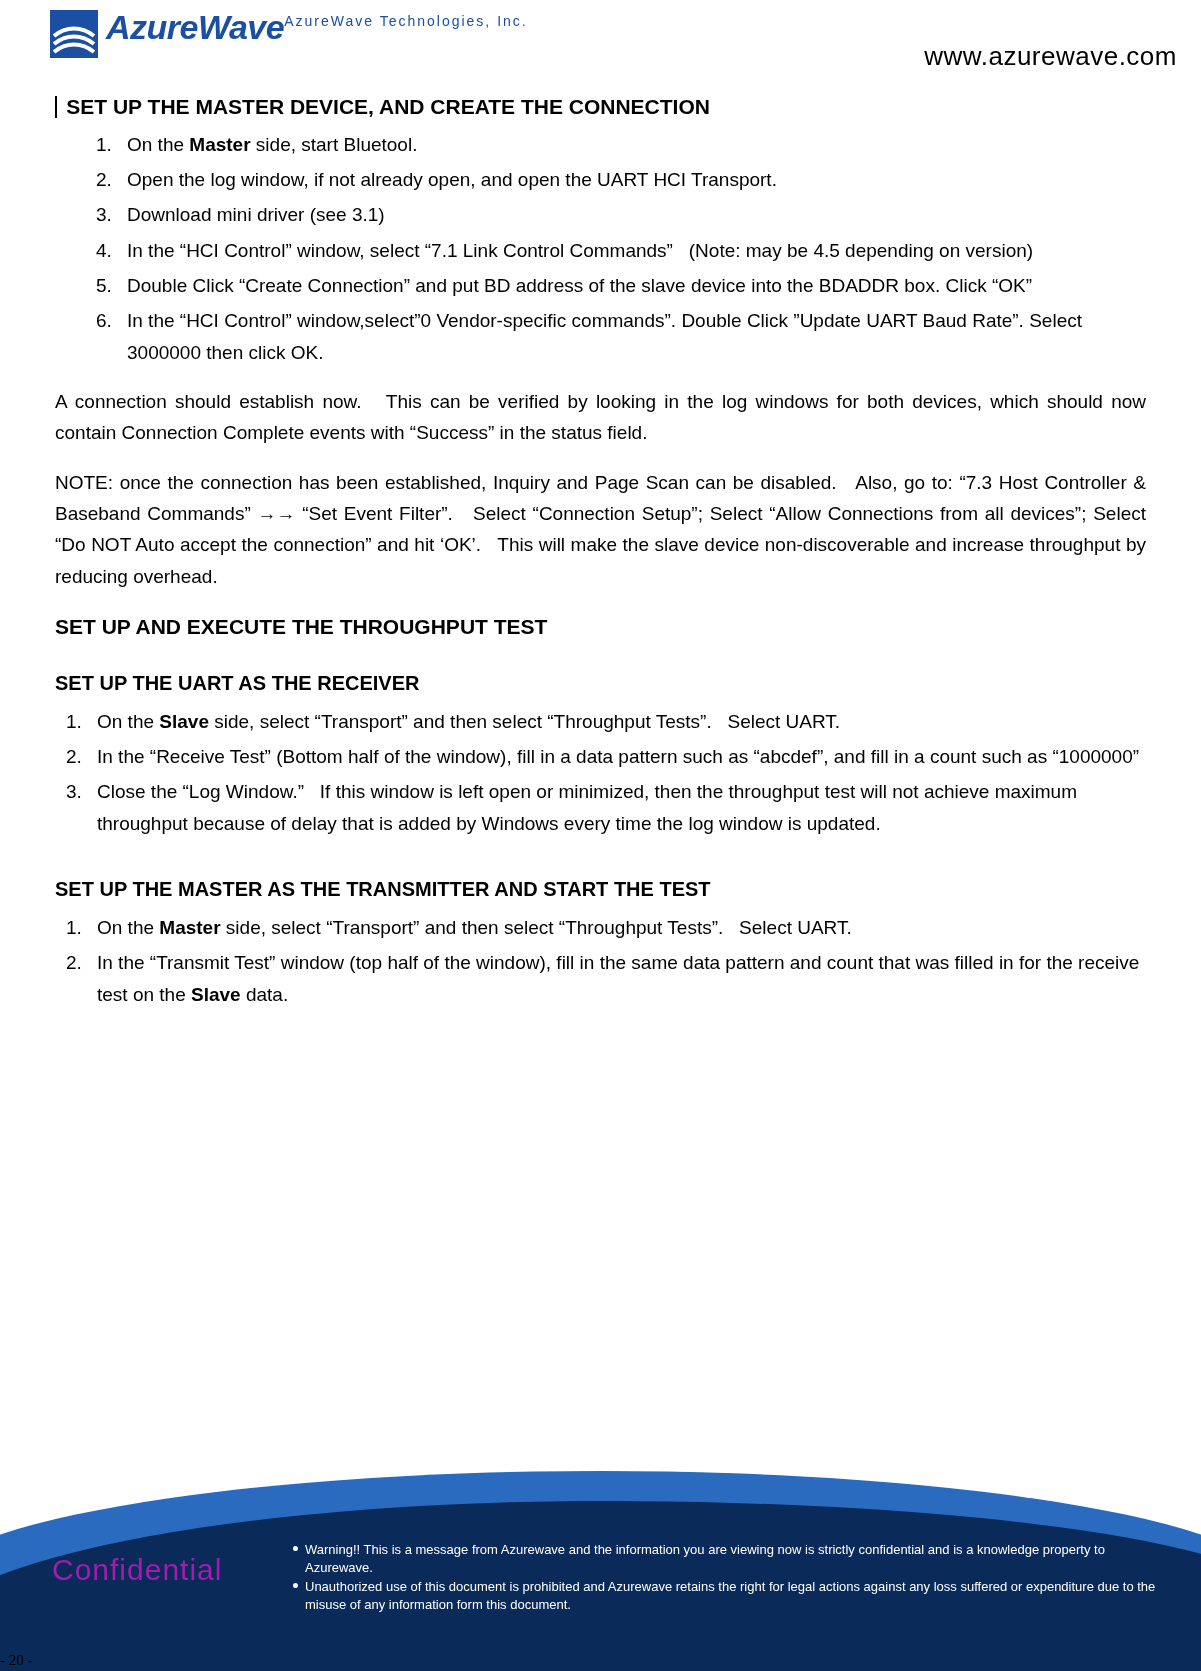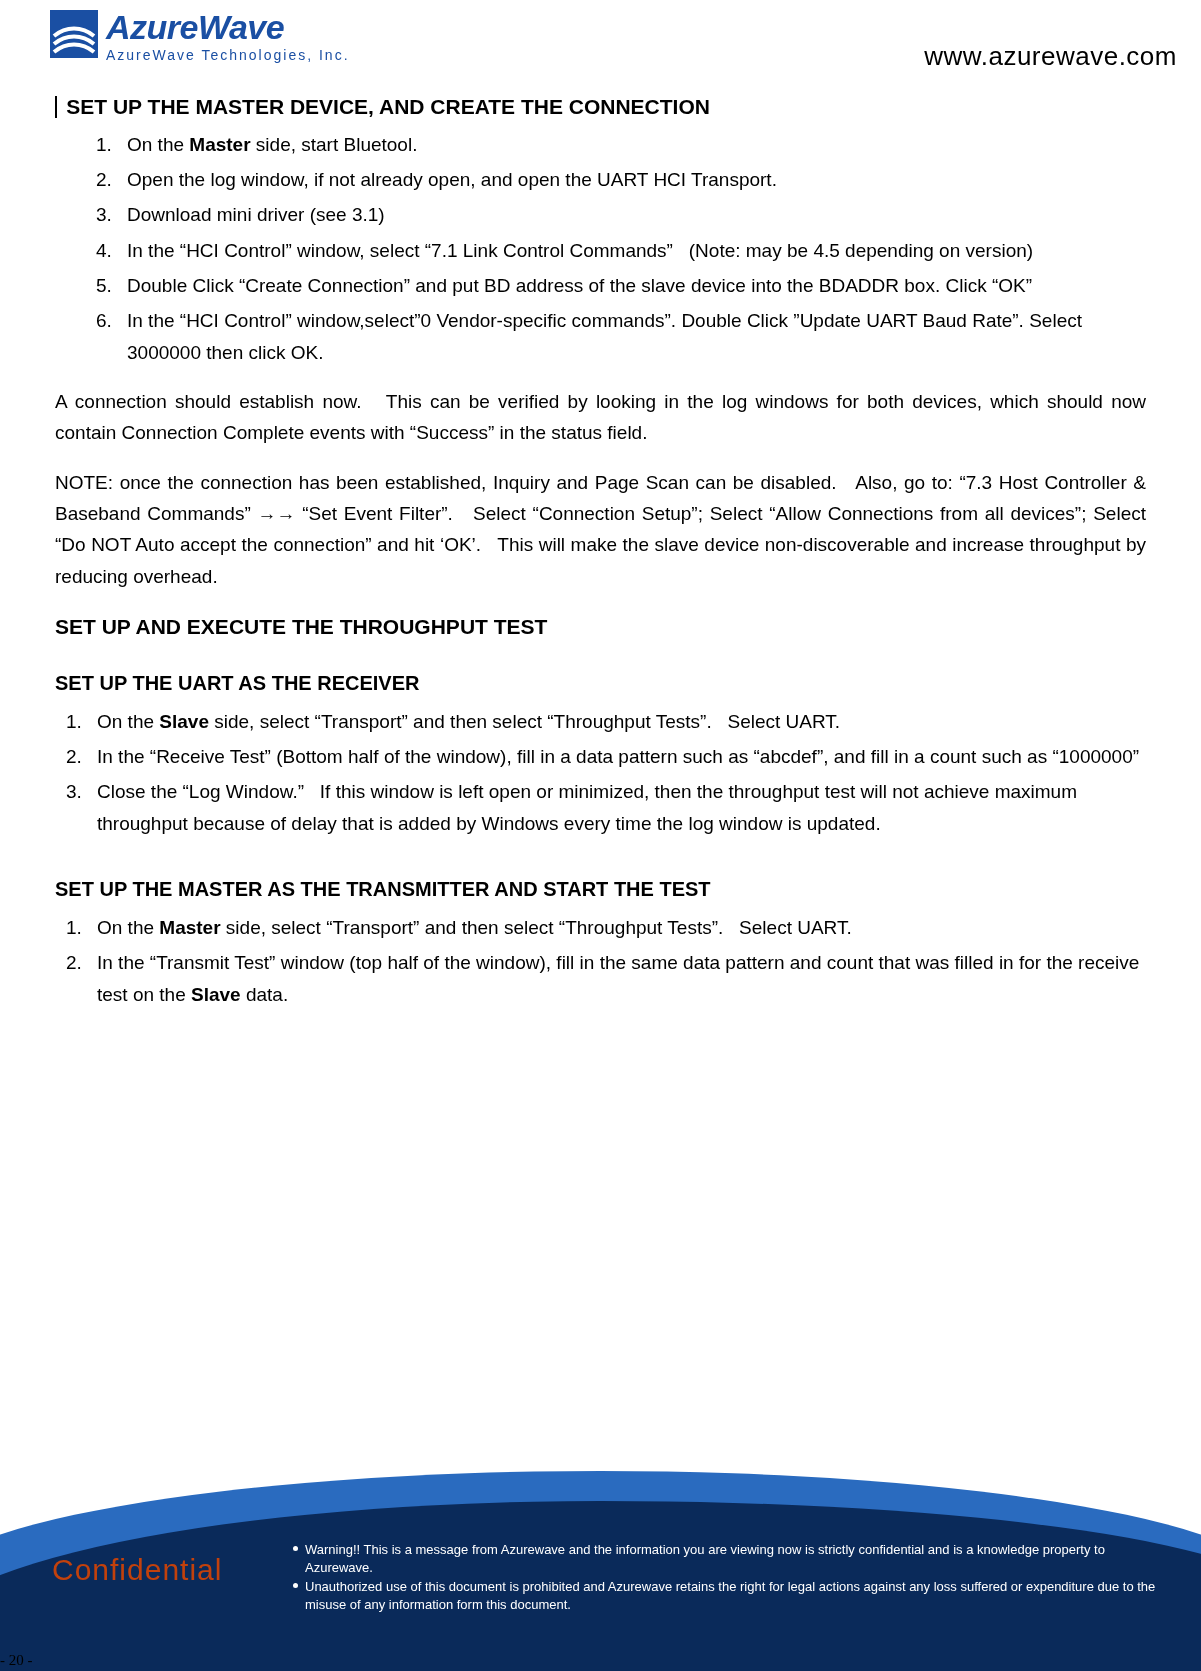--- a/index.html
+++ b/index.html
@@ -25,21 +25,21 @@
     gap: 8px;
   }
   .logo-mark {
     width: 48px;
     height: 48px;
     position: relative;
   }
   .logo-mark svg { display: block; }
   .logo-text {
     display: flex;
-    flex-direction: column;
+    flex-direction: row;
     line-height: 1;
   }
   .logo-title {
     font-size: 34px;
     font-weight: 700;
     font-style: italic;
     color: #1a4fa3;
     letter-spacing: -0.5px;
   }
   .logo-sub {
@@ -128,21 +128,21 @@
     color: #fff;
     font-size: 22px;
     font-weight: 700;
     font-style: italic;
     transform: rotate(-4deg);
   }
   .confidential {
     position: absolute;
     left: 52px;
     top: 112px;
-    color: #c2410c;
+    color: #a21caf;
     font-size: 30px;
     letter-spacing: 1px;
   }
   .warnings {
     position: absolute;
     left: 293px;
     right: 40px;
     top: 100px;
     color: #fff;
     font-size: 13px;

